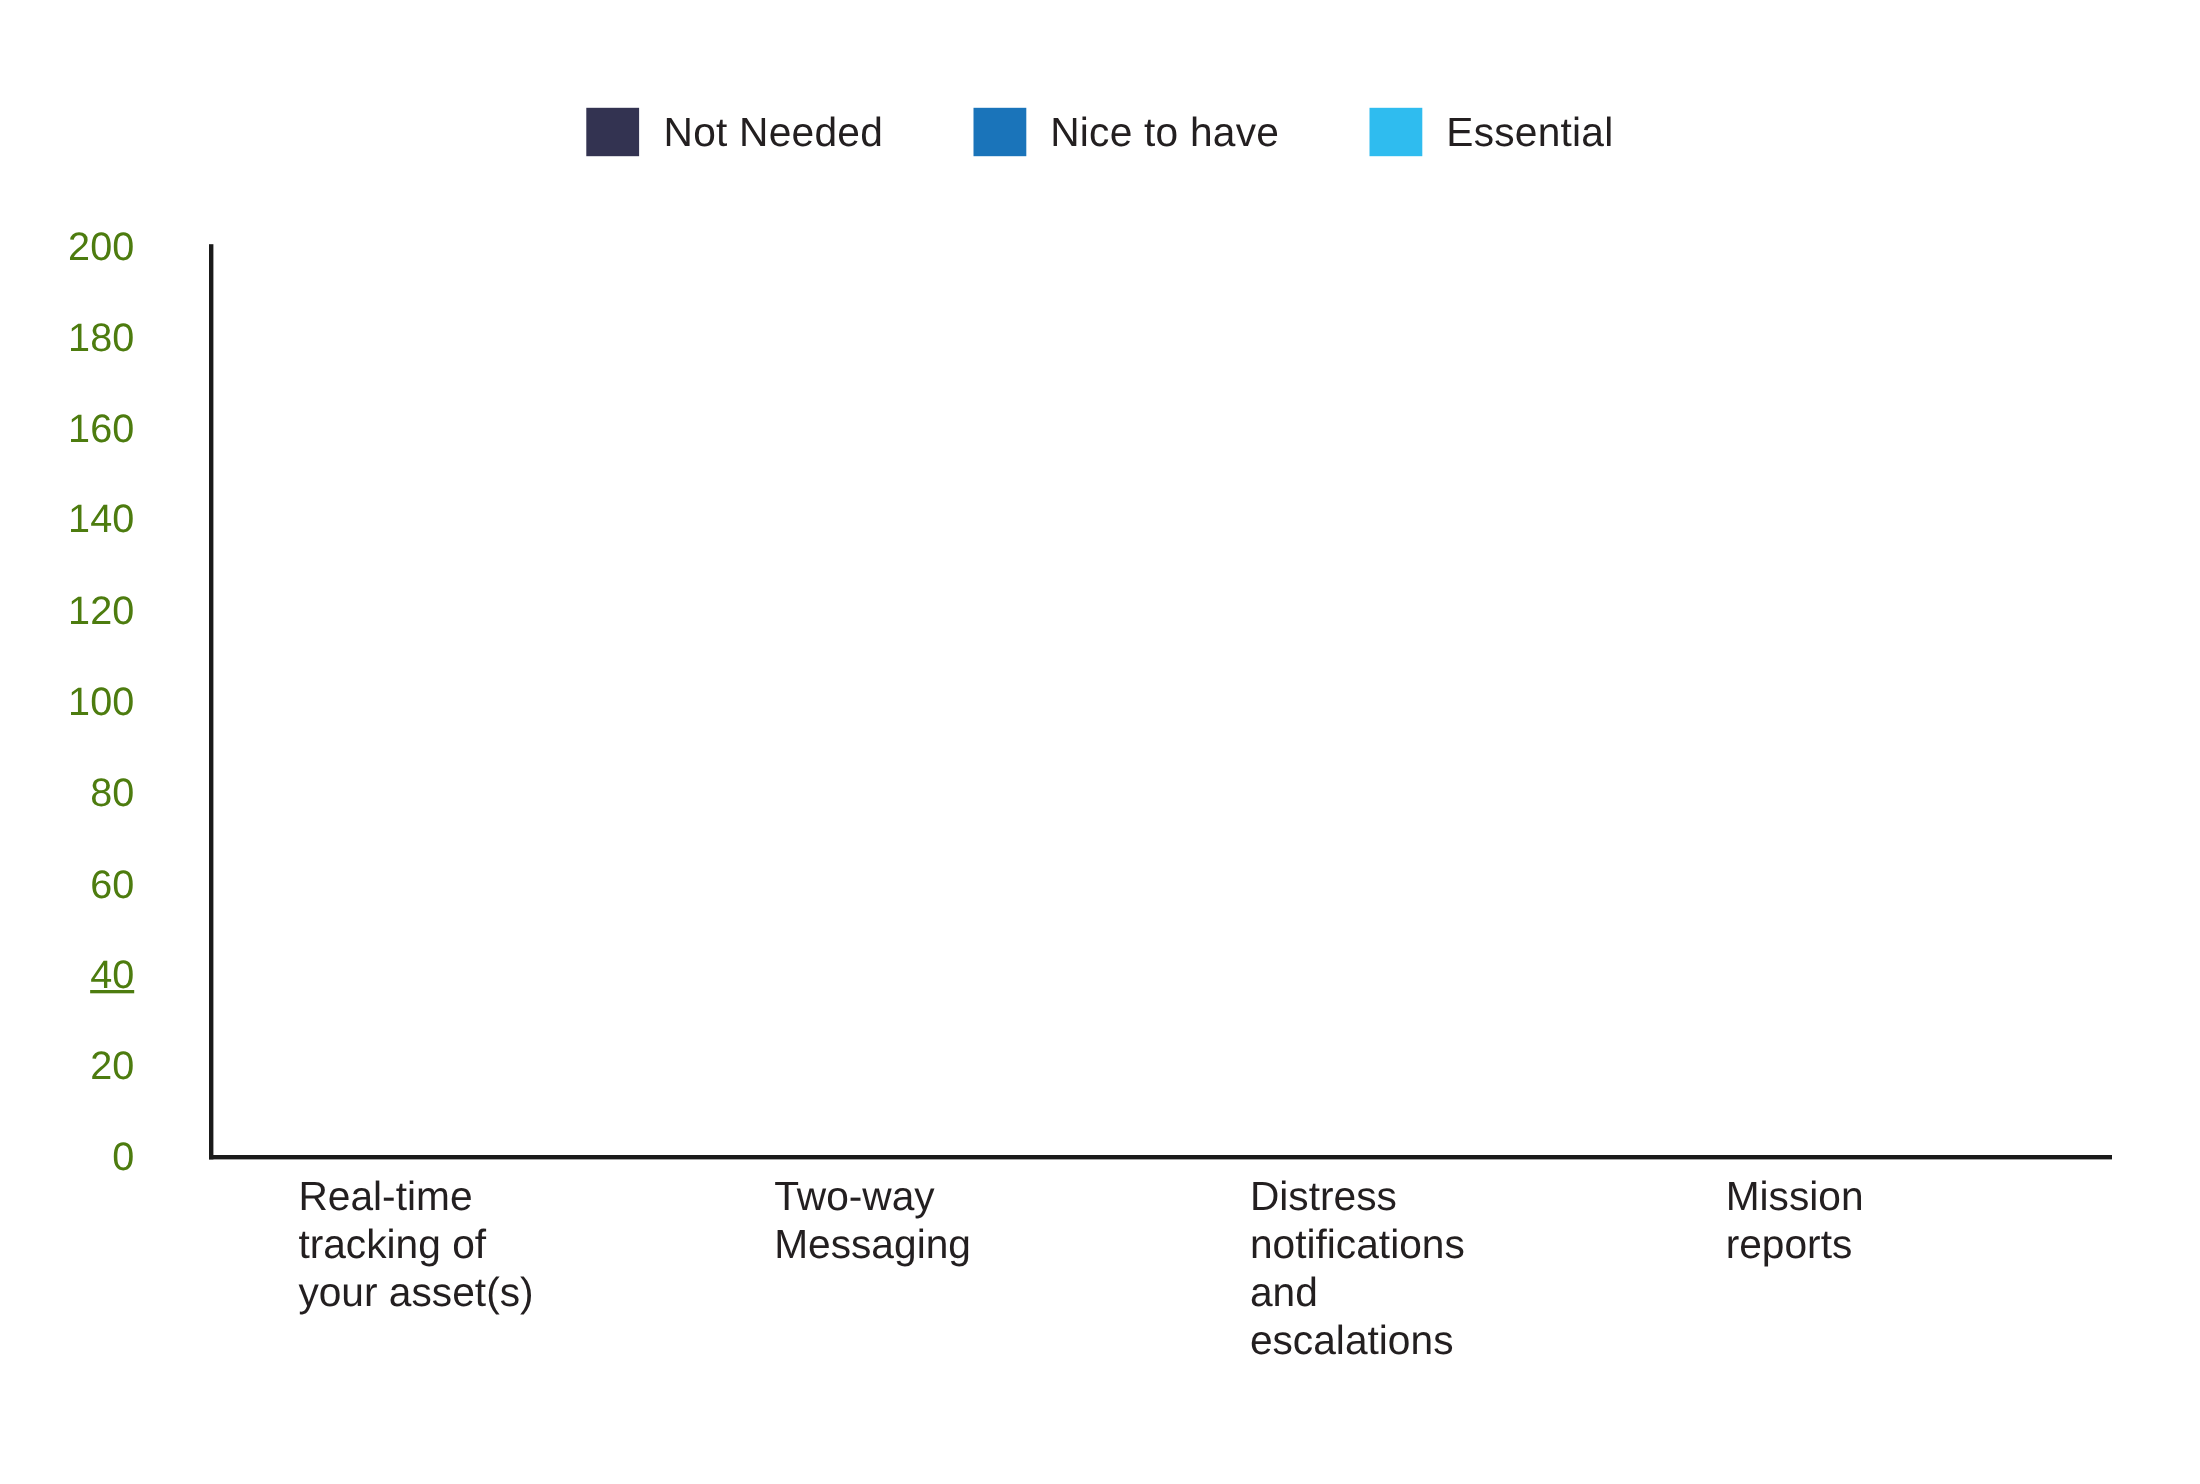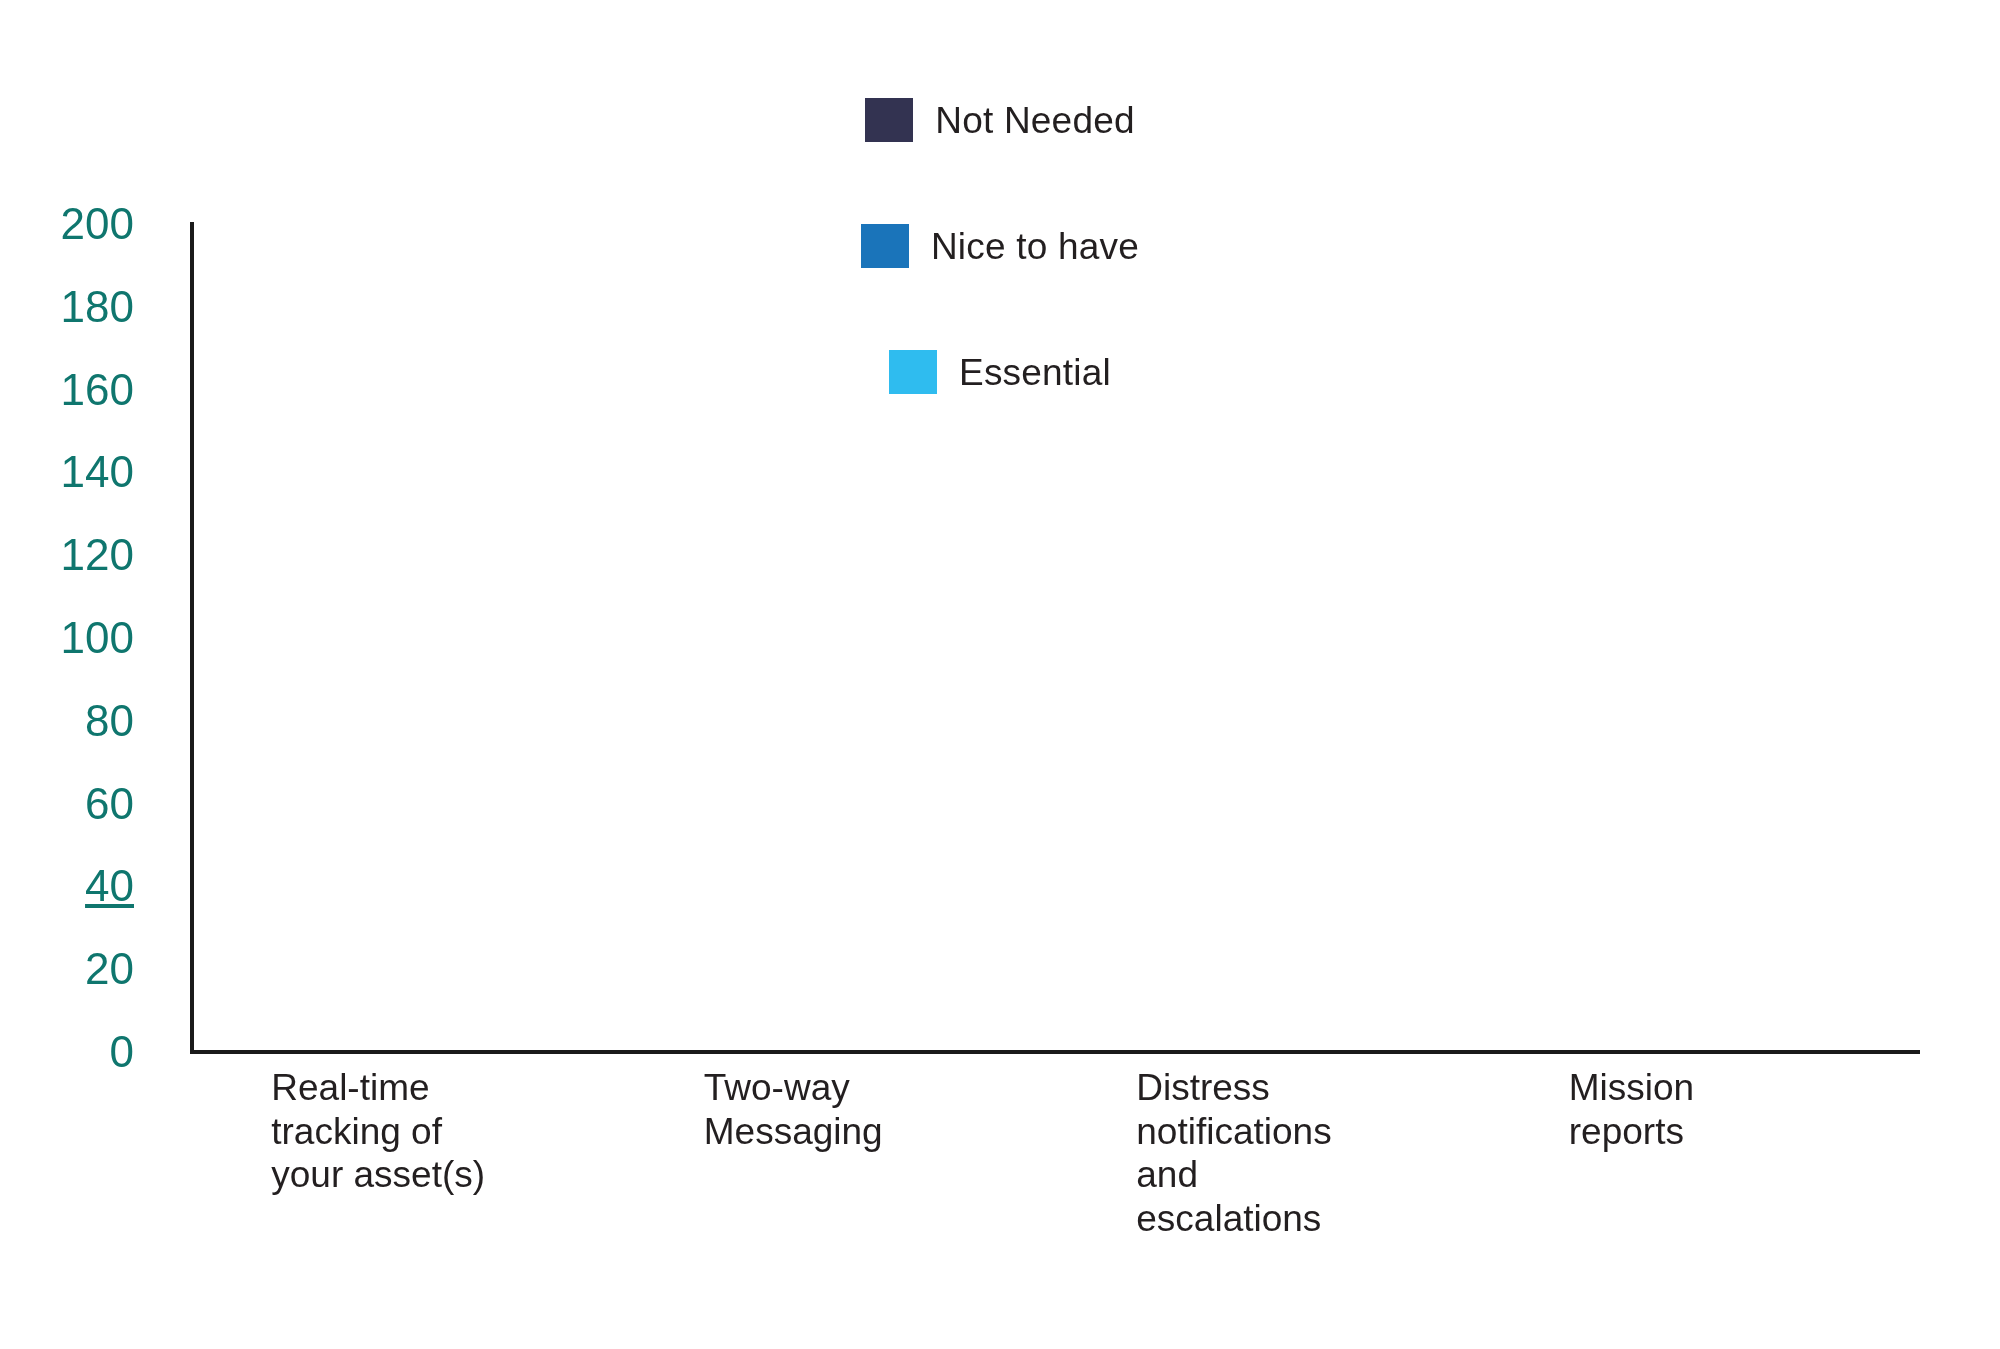--- a/index.html
+++ b/index.html
@@ -11,21 +11,20 @@
     position:relative;
   }
   #chart-root { position:absolute; inset:0; }
 
   
   .legend {
     position:absolute;
     top:98px; left:0; width:2000px;
     display:flex; justify-content:center; align-items:center;
     gap:82px;
-    flex-direction:column;
   }
   .legend-item { display:flex; align-items:center; gap:22px; }
   .legend-swatch { width:48px; height:44px; display:block; }
   .legend-label {
     font-size:37px; color:#231f20; font-weight:400;
     letter-spacing:0.2px; white-space:nowrap; line-height:1;
   }
 
   
   .plot {
@@ -38,23 +37,23 @@
     width:4px; height:832px; background:#1a1a1a;
   }
   .x-axis-line {
     position:absolute; left:0; bottom:-2px;
     width:1730px; height:4px; background:#1a1a1a;
   }
 
   
   .yticks { position:absolute; left:0; top:224px; width:160px; height:828px; }
   .ytick {
-    position:absolute; right:26px;
+    position:absolute; right:38px;
     transform:translateY(-50%);
-    font-size:44px; color:#0f766e; line-height:1;
+    font-size:36px; color:#4d7c0f; line-height:1;
     white-space:nowrap;
   }
 
   
   .bars {
     position:absolute; left:0; top:0;
     width:100%; height:100%;
     display:flex; align-items:flex-end;
   }
   .bar-slot {

